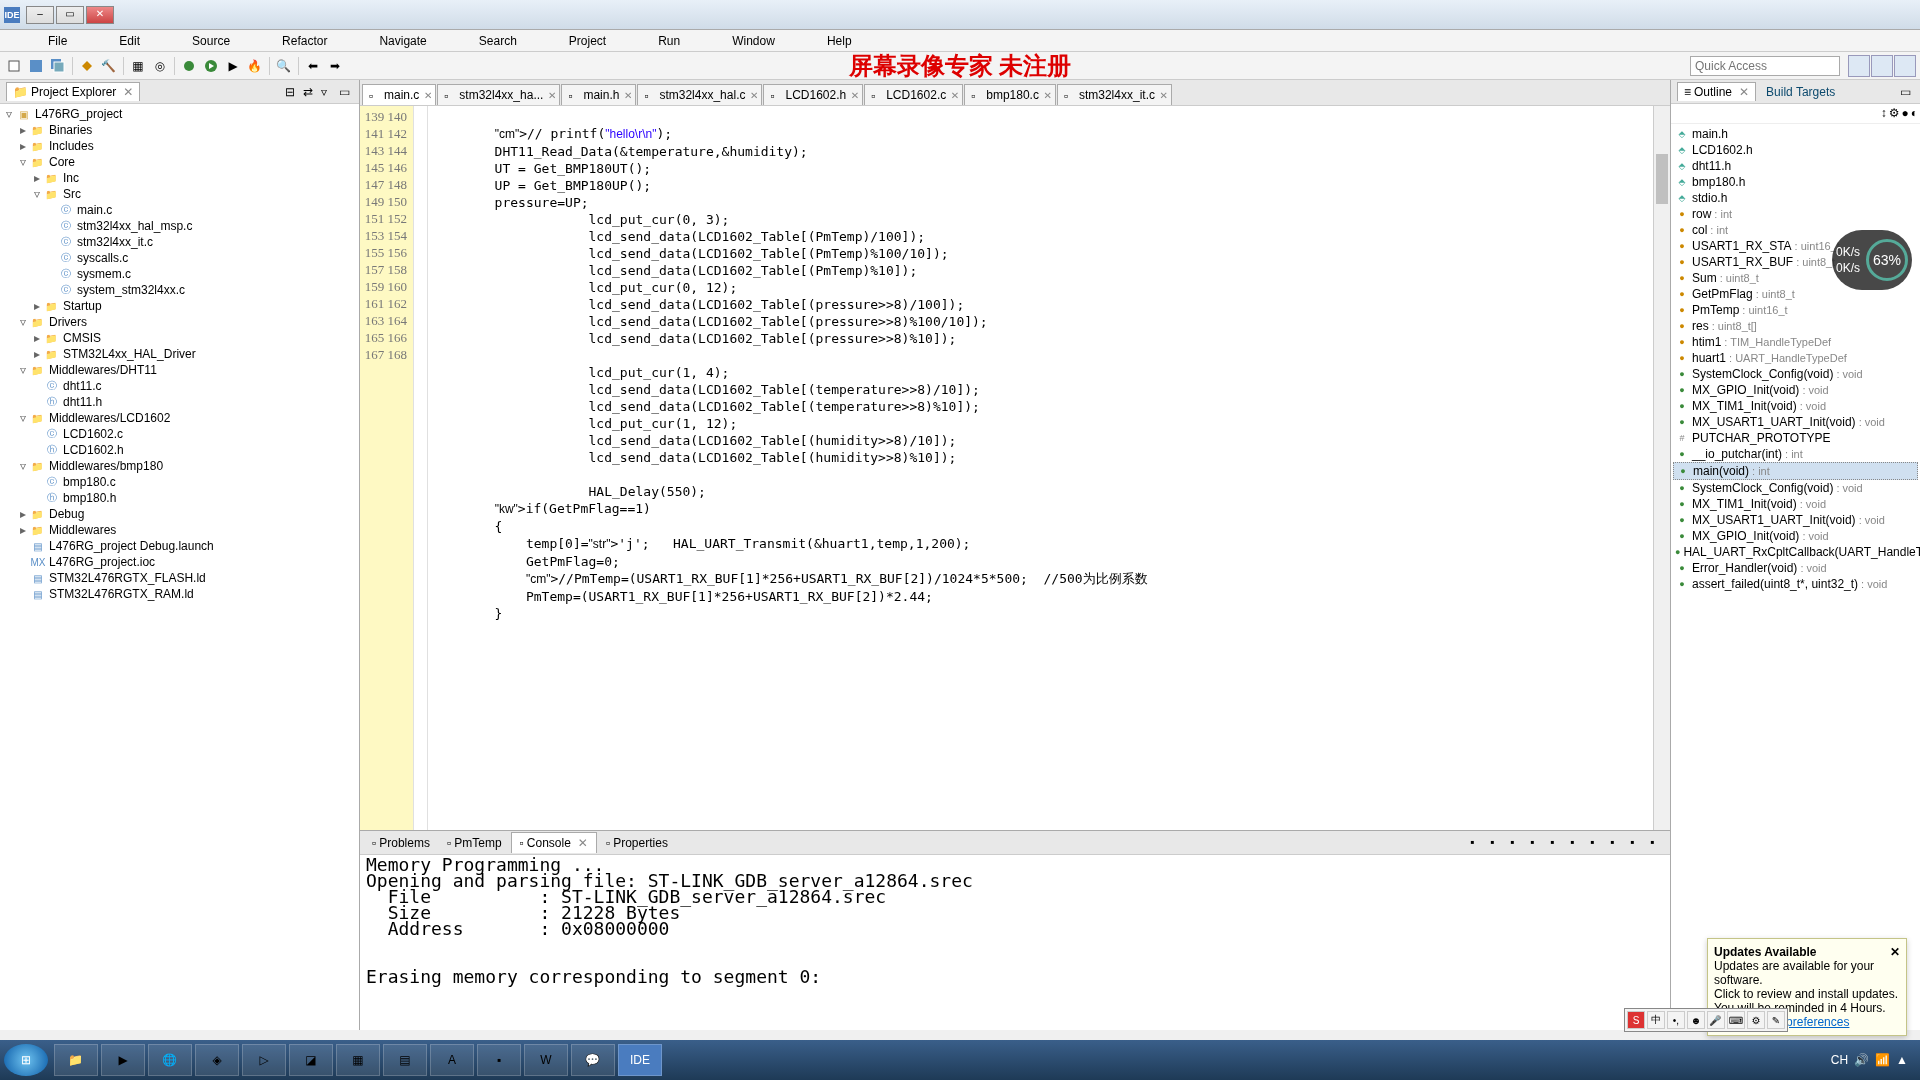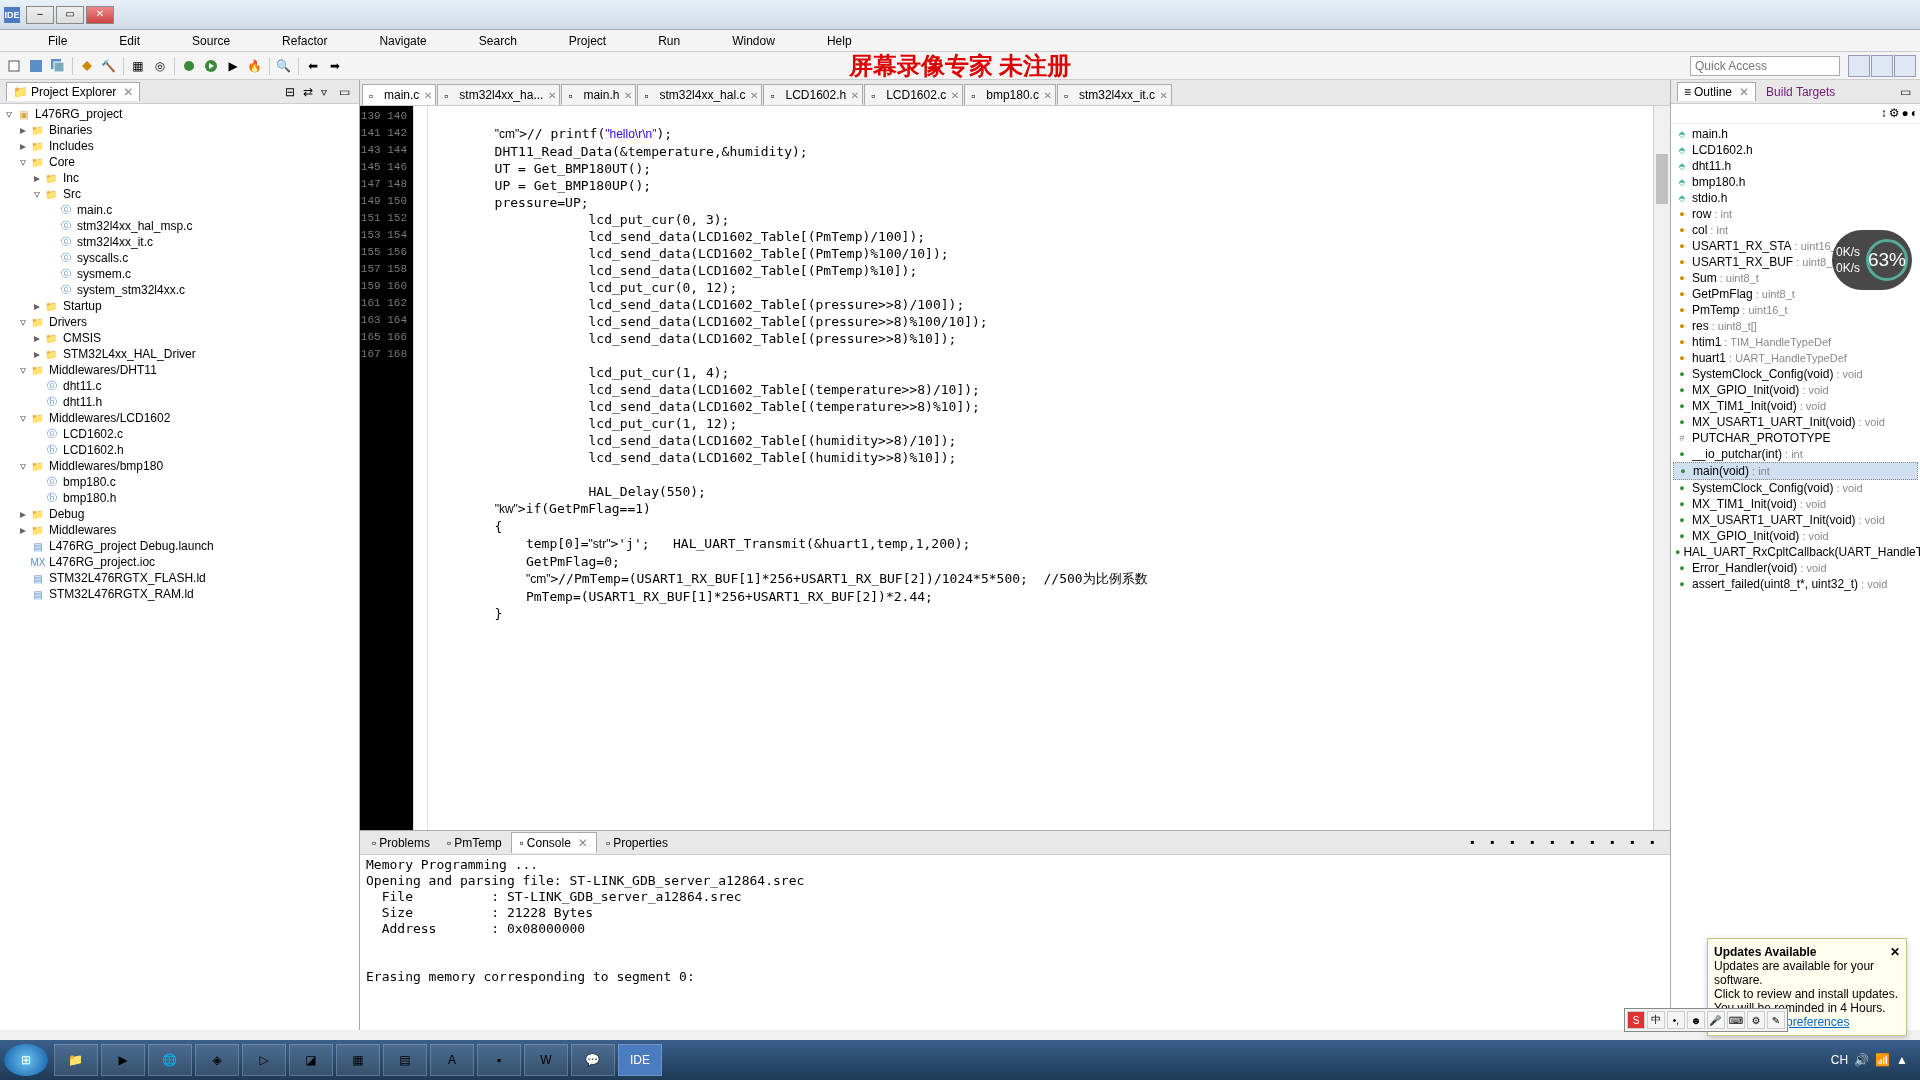--- a/index.html
+++ b/index.html
@@ -34,49 +34,49 @@
 .tree .lbl { }
 .tree .d0 { padding-left: 0; } .tree .d1 { padding-left: 14px; } .tree .d2 { padding-left: 28px; }
 .tree .d3 { padding-left: 42px; }
 .center-panel { flex: 1; display: flex; flex-direction: column; background: #fff; }
 .editor-tabs { height: 26px; background: #e8e8e8; border-bottom: 1px solid #ccc; display: flex; align-items: flex-end; padding: 0 2px; overflow: hidden; }
 .editor-tabs .etab { display: flex; align-items: center; gap: 3px; padding: 3px 16px 3px 6px; background: #f4f4f4; border: 1px solid #aaa; border-bottom: none; margin-right: 1px; position: relative; font-size: 11px; }
 .editor-tabs .etab.active { background: #fff; }
 .editor-tabs .etab .close { position: absolute; right: 3px; color: #888; font-size: 10px; }
 .editor-tabs .eicon { width: 12px; height: 12px; }
 .editor-body { flex: 1; display: flex; overflow: hidden; position: relative; }
-.gutter { width: 54px; background: #000000; border-right: 1px solid #e0e0e0; text-align: right; padding-right: 6px; color: #787878; font-family: Liberation Mono, monospace; font-size: 11px; line-height: 17px; padding-top: 2px; }
+.gutter { width: 54px; background: #fef9c3; border-right: 1px solid #e0e0e0; text-align: right; padding-right: 6px; color: #787878; font-family: Liberation Serif, serif; font-size: 13px; line-height: 17px; padding-top: 2px; }
 .folding { width: 14px; border-right: 1px solid #e0e0e0; }
 .code { flex: 1; font-family: Consolas, monospace; font-size: 13px; line-height: 17px; white-space: pre; padding: 2px 4px; overflow: hidden; color: #000; }
 .code .str { color: #2a00ff; }
 .editor-body .vscroll { width: 17px; background: #f0f0f0; border-left: 1px solid #ccc; position: relative; }
 .editor-body .vscroll .thumb { position: absolute; left: 2px; right: 2px; top: 48px; height: 50px; background: #c0c0c0; }
 .right-panel { width: 250px; border-left: 1px solid #aaa; background: #fff; display: flex; flex-direction: column; }
 .outline { flex: 1; overflow: auto; padding: 2px; }
 .outline .oitem { display: flex; align-items: center; padding: 1px 2px; gap: 3px; white-space: nowrap; }
 .outline .oicon { width: 14px; height: 12px; display: inline-flex; align-items: center; justify-content: center; font-size: 9px; }
 .outline .otype { color: #888; font-size: 11px; }
 .outline .selected { background: #d0e0f0; border: 1px dotted #888; }
 .bottom-panel { height: 200px; border-top: 1px solid #aaa; background: #fff; display: flex; flex-direction: column; }
 .bottom-tabs { height: 24px; background: #e8e8e8; border-bottom: 1px solid #ccc; display: flex; align-items: center; padding: 0 4px; }
 .bottom-tabs .btab { display: flex; align-items: center; gap: 3px; padding: 3px 8px; margin-right: 1px; }
 .bottom-tabs .btab.active { background: #fff; border: 1px solid #aaa; border-bottom: none; }
 .bottom-tabs .bicons { margin-left: auto; display: flex; gap: 4px; }
 .bottom-tabs .bicon { width: 16px; height: 16px; }
 .console-sub { padding: 2px 6px; color: #888; font-size: 11px; border-bottom: 1px solid #eee; }
-.console-body { flex: 1; padding: 2px 6px; font-family: Consolas, monospace; font-size: 13px; line-height: 16px; white-space: pre; overflow: hidden; }
+.console-body { flex: 1; padding: 2px 6px; font-family: Consolas, monospace; font-size: 18px; line-height: 16px; white-space: pre; overflow: hidden; }
 .taskbar { position: absolute; bottom: 0; left: 0; right: 0; height: 40px; background: linear-gradient(#3a5f8a,#1e3a56); display: flex; align-items: center; padding: 0 4px; }
 .taskbar .start { width: 44px; height: 32px; background: radial-gradient(circle,#6ec2ef,#0a5aa6); border-radius: 50%; margin-right: 6px; display: flex; align-items: center; justify-content: center; color: #fff; }
 .taskbar .titem { width: 44px; height: 32px; margin-right: 3px; background: rgba(255,255,255,0.1); border: 1px solid rgba(255,255,255,0.2); display: flex; align-items: center; justify-content: center; }
 .taskbar .tray { margin-left: auto; display: flex; align-items: center; gap: 6px; color: #fff; padding-right: 8px; font-size: 11px; }
 .popup { position: absolute; right: 13px; bottom: 44px; width: 200px; background: #fffff0; border: 1px solid #c4c488; padding: 6px; font-size: 11px; box-shadow: 0 2px 6px rgba(0,0,0,0.2); }
 .popup .phead { font-weight: bold; display: flex; justify-content: space-between; }
 .popup a { color: #0066cc; text-decoration: underline; }
 .gauge { position: absolute; right: 8px; top: 230px; width: 80px; height: 60px; background: rgba(40,40,40,0.85); border-radius: 30px; display: flex; align-items: center; padding: 4px; color: #fff; font-size: 10px; }
-.gauge .circle { width: 42px; height: 42px; border: 3px solid #5a9; border-radius: 50%; display: flex; align-items: center; justify-content: center; font-size: 19px; margin-left: auto; }
+.gauge .circle { width: 42px; height: 42px; border: 3px solid #5a9; border-radius: 50%; display: flex; align-items: center; justify-content: center; font-size: 14px; margin-left: auto; }
 .ime { position: absolute; right: 132px; bottom: 48px; background: #f4f4f4; border: 1px solid #888; display: flex; gap: 2px; padding: 2px; }
 .ime .ibtn { width: 18px; height: 18px; border: 1px solid #ccc; display: flex; align-items: center; justify-content: center; font-size: 10px; }
 svg { display: block; }
 </style>
 </head>
 <body>
 
 <div class="titlebar">
   <span class="appicon">IDE</span>
   <div class="winbtns">
@@ -484,21 +484,21 @@
     </div>
   </div>
 
   <div class="right-panel">
     <div class="panel-header">
       <div class="tab">
         <span>≡</span>
         <span>Outline</span>
         <span style="margin-left:4px;color:#888">✕</span>
       </div>
-      <div style="padding:2px 6px;color:#701a75">
+      <div style="padding:2px 6px;color:#0c4a6e">
         <span>Build Targets</span>
       </div>
       <span class="spacer"></span>
       <span class="picon">▭</span>
     </div>
     <div style="height:20px;border-bottom:1px solid #eee;display:flex;justify-content:flex-end;gap:2px;padding:2px">
       <span class="picon">↕</span>
       <span class="picon">⚙</span>
       <span class="picon">●</span>
       <span class="picon">◐</span>

